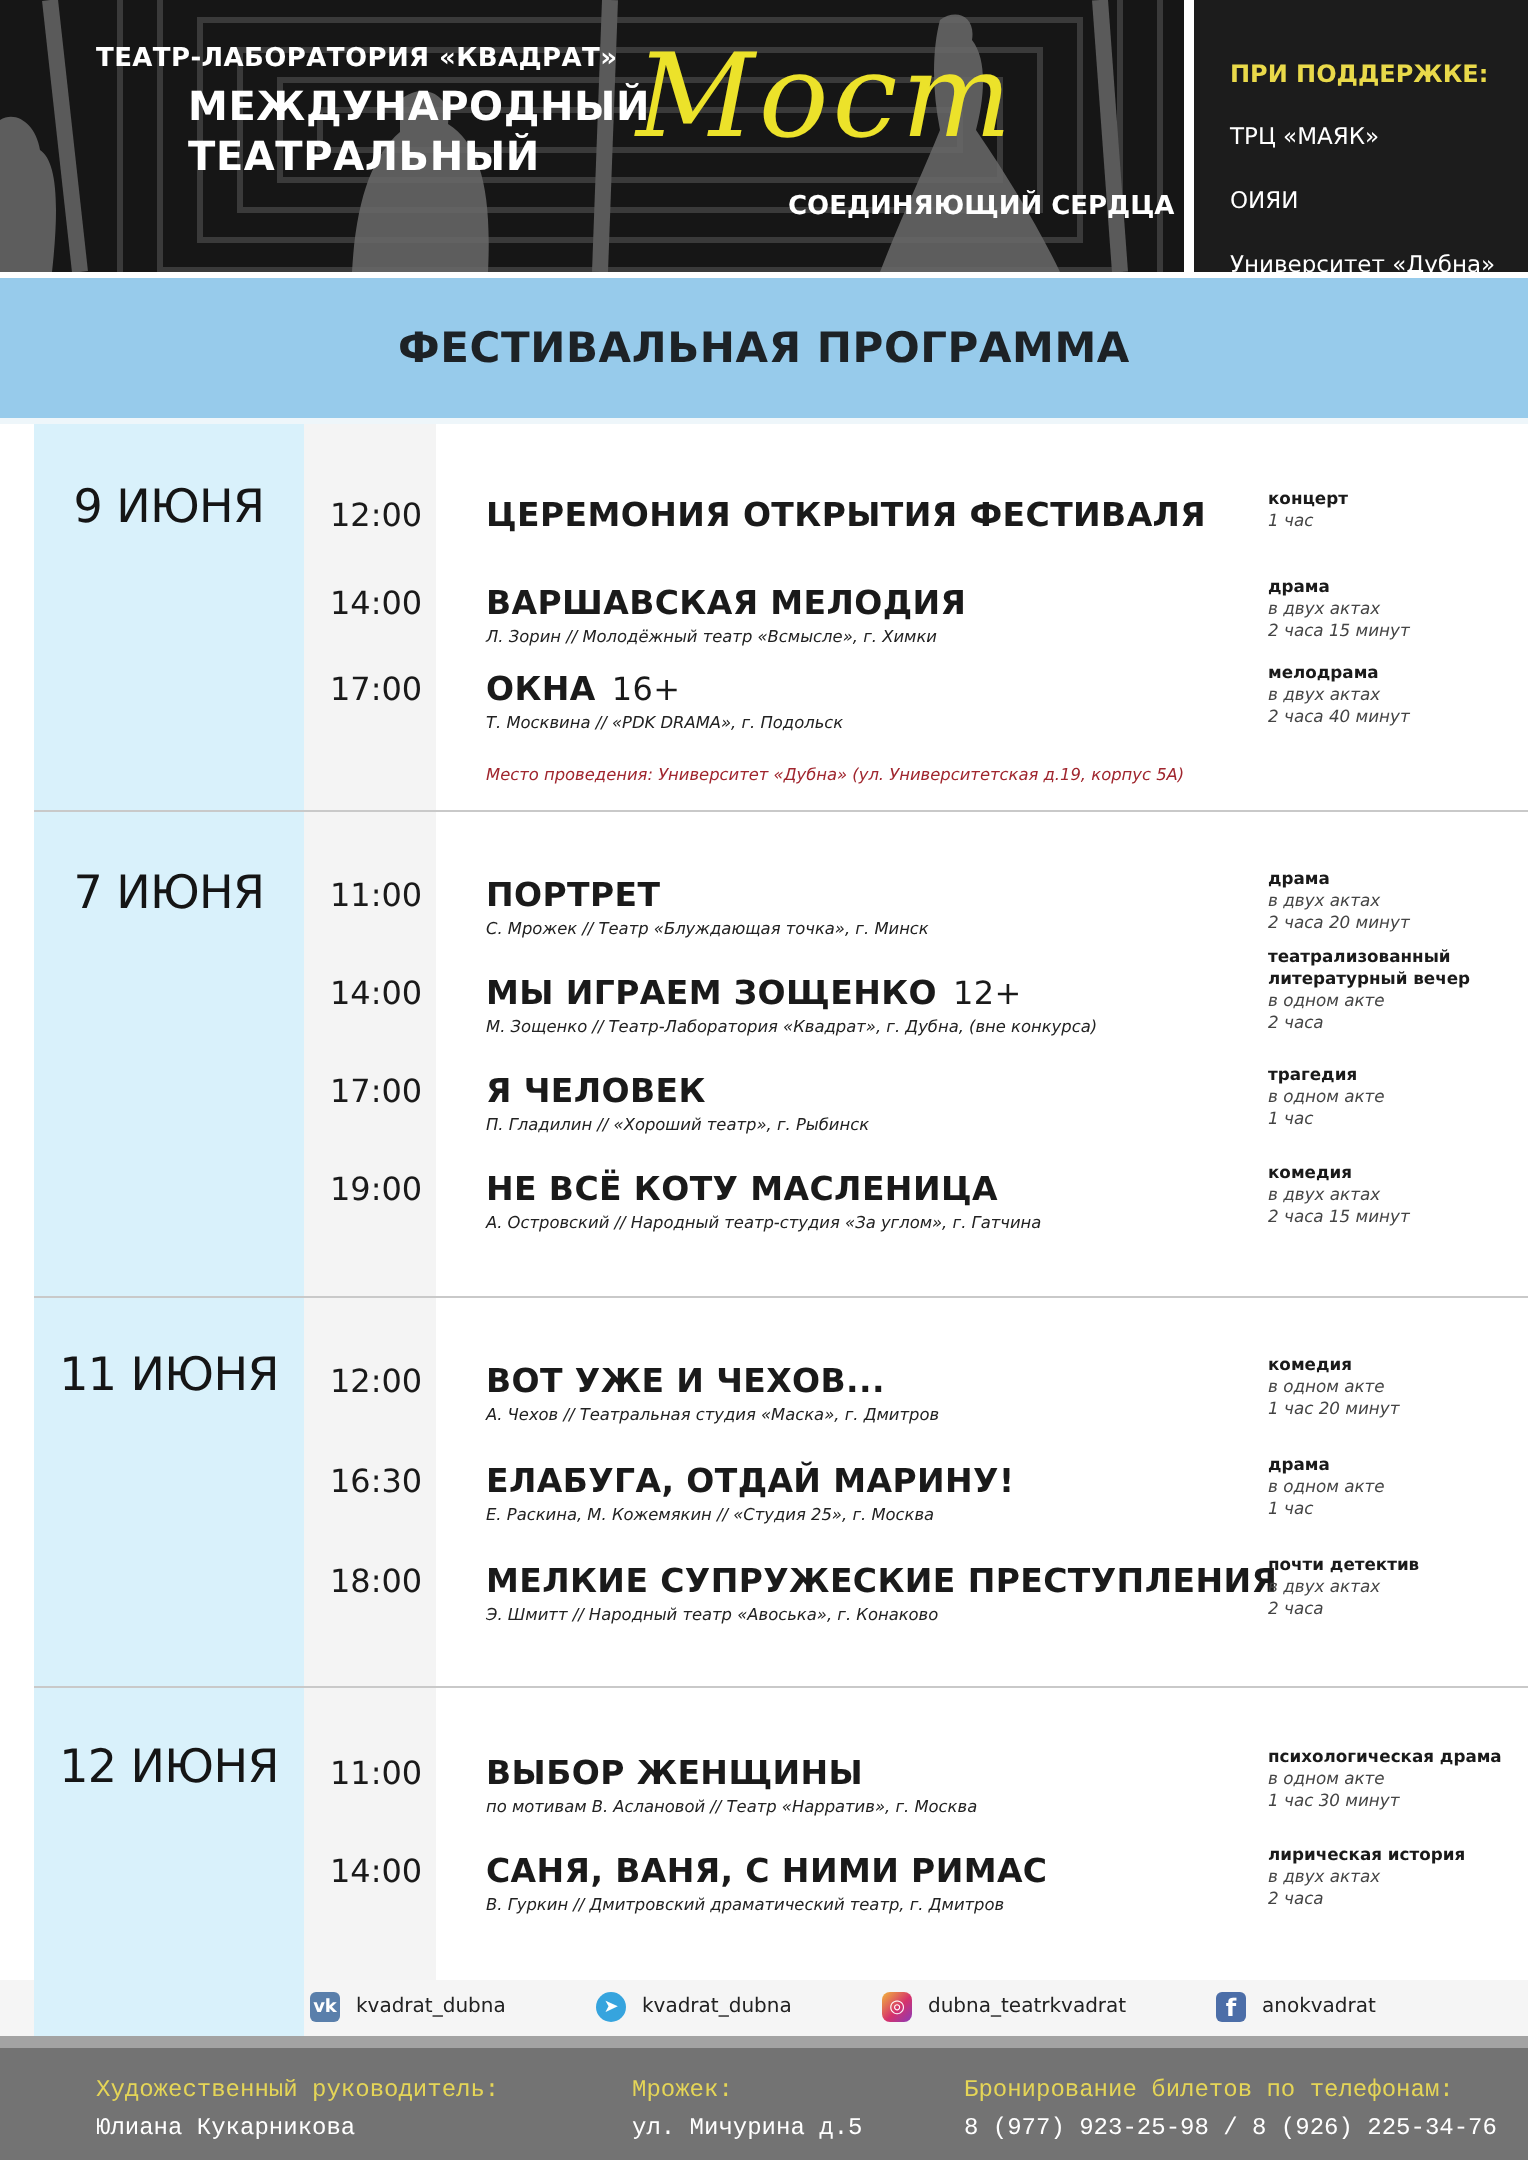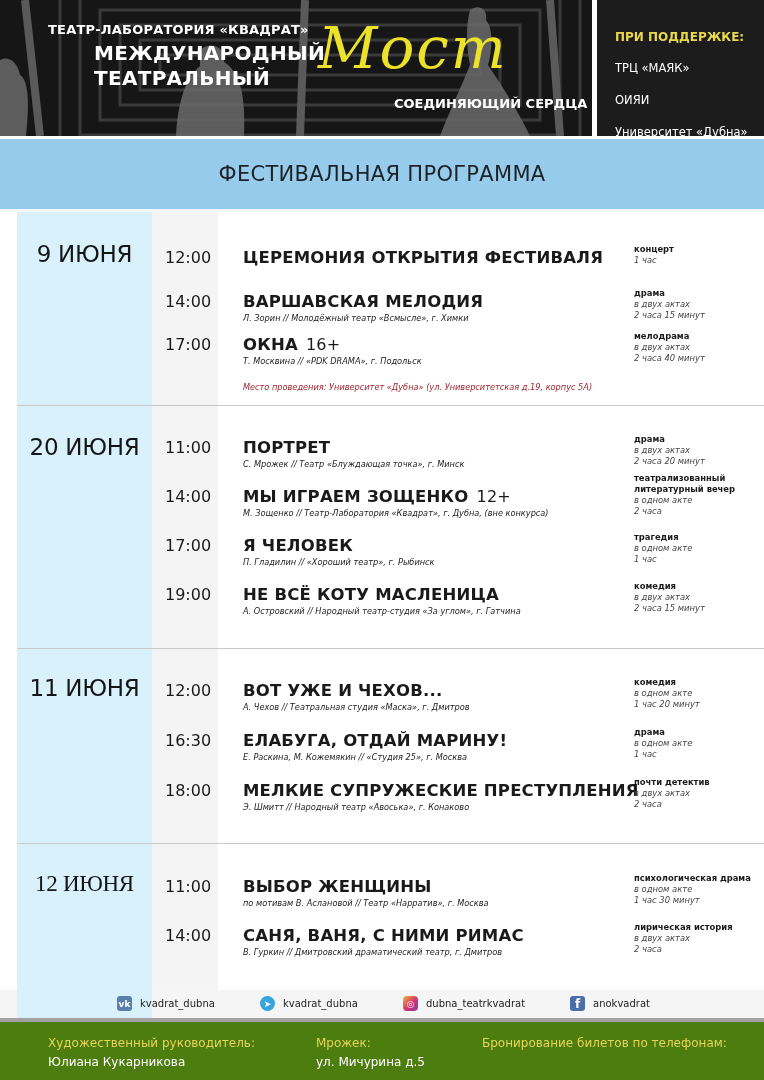--- a/index.html
+++ b/index.html
@@ -13,21 +13,21 @@
   .org-label { position: absolute; left: 48px; top: 22px; font-size: 13px; font-weight: bold; color: #ffffff; letter-spacing: 0.2px; }
   .fest-title { position: absolute; left: 48px; top: 41px; font-size: 20px; line-height: 25px; font-weight: bold; color: #ffffff; letter-spacing: 0.3px; margin-left: 46px; }
   .logo { position: absolute; left: 318px; top: 14px; font-family: "DejaVu Serif", "Liberation Serif", serif; font-style: italic; font-size: 58px; color: #ece22a; letter-spacing: 2px; }
   .tagline { position: absolute; left: 394px; top: 96px; font-size: 13px; font-weight: bold; color: #ffffff; }
   .sponsor-box { position: absolute; left: 597px; top: 0; width: 167px; height: 136px; background: #1c1c1c; padding: 30px 0 0 18px; }
   .sponsor-title { font-size: 12px; font-weight: bold; color: #e9d94a; margin-bottom: 12px; }
   .sponsor-item { font-size: 11.5px; color: #ffffff; line-height: 16px; margin-top: 16px; }
 
   
   .banner { position: absolute; left: 0; top: 139px; width: 764px; height: 70px; background: #97cbeb; display: flex; align-items: center; justify-content: center; }
-  .banner-title { font-size: 21px; font-weight: normal; color: #1d2226; letter-spacing: 0.3px; }
+  .banner-title { font-size: 21px; font-weight: bold; color: #1d2226; letter-spacing: 0.3px; }
   .banner-gap { position: absolute; left: 0; top: 209px; width: 764px; height: 3px; background: #eef6fa; }
 
   
   .schedule { position: absolute; left: 0; top: 212px; width: 764px; height: 778px; }
   .col-date-bg { position: absolute; left: 17px; top: 0; width: 135px; height: 800px; background: #d9f1fb; }
   .col-time-bg { position: absolute; left: 152px; top: 0; width: 66px; height: 778px; background: #f4f4f4; }
   .day { position: absolute; left: 17px; width: 747px; }
   .day-divider { position: absolute; left: 17px; width: 747px; height: 1px; background: #c9c9c9; }
   .day-date { position: absolute; left: 0; width: 135px; text-align: center; font-size: 23px; color: #151515; letter-spacing: -0.3px; }
   .event { position: absolute; left: 0; width: 747px; }
@@ -37,28 +37,28 @@
   .ev-credit { position: absolute; left: 226px; top: 21px; font-size: 8.2px; font-style: italic; color: #222; white-space: nowrap; }
   .ev-venue { position: absolute; left: 226px; top: 47px; font-size: 8.2px; font-style: italic; color: #a0262e; white-space: nowrap; }
   .ev-meta { position: absolute; left: 617px; top: -4px; width: 130px; font-size: 8.4px; line-height: 11px; color: #1a1a1a; }
   .ev-genre { font-weight: bold; display: block; }
   .ev-detail { font-style: italic; display: block; color: #444; }
 
   
   .social { position: absolute; left: 0; top: 990px; width: 764px; height: 28px; background: #f5f5f5; }
   .social-date-ext { position: absolute; left: 17px; top: 0; width: 135px; height: 28px; background: #d9f1fb; }
   .social-item { position: absolute; top: 6px; display: flex; align-items: center; gap: 8px; font-size: 10px; color: #222; }
-  .soc-icon { width: 15px; height: 15px; border-radius: 3px; display: inline-flex; align-items: center; justify-content: center; color: #fff; font-size: 9px; font-weight: bold; }
+  .soc-icon { width: 15px; height: 15px; border-radius: 3px; display: inline-flex; align-items: center; justify-content: center; color: #fff; font-size: 9px; font-weight: bold; margin-left: 38px; }
   .ic-vk { background: #5a7fab; }
   .ic-tg { background: #36a4de; border-radius: 50%; }
   .ic-ig { background: linear-gradient(135deg, #f2b53a, #d5326c 55%, #8a3ab9); border-radius: 4px; }
   .ic-fb { background: #4c6ea8; font-size: 12px; }
 
   
-  .footer { position: absolute; left: 0; top: 1018px; width: 764px; height: 62px; background: #4d7c0f; border-top: 4px solid #a3a3a3; }
+  .footer { position: absolute; left: 0; top: 1018px; width: 764px; height: 62px; background: #737373; border-top: 6px solid #a3a3a3; font-family: Liberation Mono, monospace; }
   .foot-block { position: absolute; top: 14px; }
   .foot-label { font-size: 12px; color: #e5d557; display: block; margin-bottom: 5px; }
   .foot-value { font-size: 12px; color: #ffffff; display: block; }
 </style>
 </head>
 <body>
 
 <div class="header">
   <div class="header-art">
     <svg class="bg" width="592" height="136" viewBox="0 0 592 136">
@@ -134,21 +134,21 @@
       <div class="ev-meta">
         <span class="ev-genre">мелодрама</span>
         <span class="ev-detail">в двух актах</span>
         <span class="ev-detail">2 часа 40 минут</span>
       </div>
     </div>
   </div>
   <div class="day-divider" style="top:193px;"></div>
 
   <div class="day" style="top:194px;">
-    <div class="day-date" style="top:28px;">20 ИЮНЯ</div>
+    <div class="day-date" style="top:28px;">7 ИЮНЯ</div>
     <div class="event" style="top:32px;">
       <div class="ev-time">11:00</div>
       <div class="ev-title"><span>ПОРТРЕТ</span></div>
       <div class="ev-credit">С. Мрожек // Театр «Блуждающая точка», г. Минск</div>
       <div class="ev-meta">
         <span class="ev-genre">драма</span>
         <span class="ev-detail">в двух актах</span>
         <span class="ev-detail">2 часа 20 минут</span>
       </div>
     </div>
@@ -214,21 +214,21 @@
       <div class="ev-meta">
         <span class="ev-genre">почти детектив</span>
         <span class="ev-detail">в двух актах</span>
         <span class="ev-detail">2 часа</span>
       </div>
     </div>
   </div>
   <div class="day-divider" style="top:631px;"></div>
 
   <div class="day" style="top:632px;">
-    <div class="day-date" style="top:27px;font-family:Liberation Serif, serif;">12 ИЮНЯ</div>
+    <div class="day-date" style="top:27px;">12 ИЮНЯ</div>
     <div class="event" style="top:33px;">
       <div class="ev-time">11:00</div>
       <div class="ev-title"><span>ВЫБОР ЖЕНЩИНЫ</span></div>
       <div class="ev-credit">по мотивам В. Аслановой // Театр «Нарратив», г. Москва</div>
       <div class="ev-meta">
         <span class="ev-genre">психологическая драма</span>
         <span class="ev-detail">в одном акте</span>
         <span class="ev-detail">1 час 30 минут</span>
       </div>
     </div>
@@ -269,14 +269,15 @@
   <div class="foot-block" style="left:48px;">
     <span class="foot-label">Художественный руководитель:</span>
     <span class="foot-value">Юлиана Кукарникова</span>
   </div>
   <div class="foot-block" style="left:316px;">
     <span class="foot-label">Мрожек:</span>
     <span class="foot-value">ул. Мичурина д.5</span>
   </div>
   <div class="foot-block" style="left:482px;">
     <span class="foot-label">Бронирование билетов по телефонам:</span>
+    <span class="foot-value">8 (977) 923-25-98 / 8 (926) 225-34-76</span>
   </div>
 </div>
 
 </body></html>

